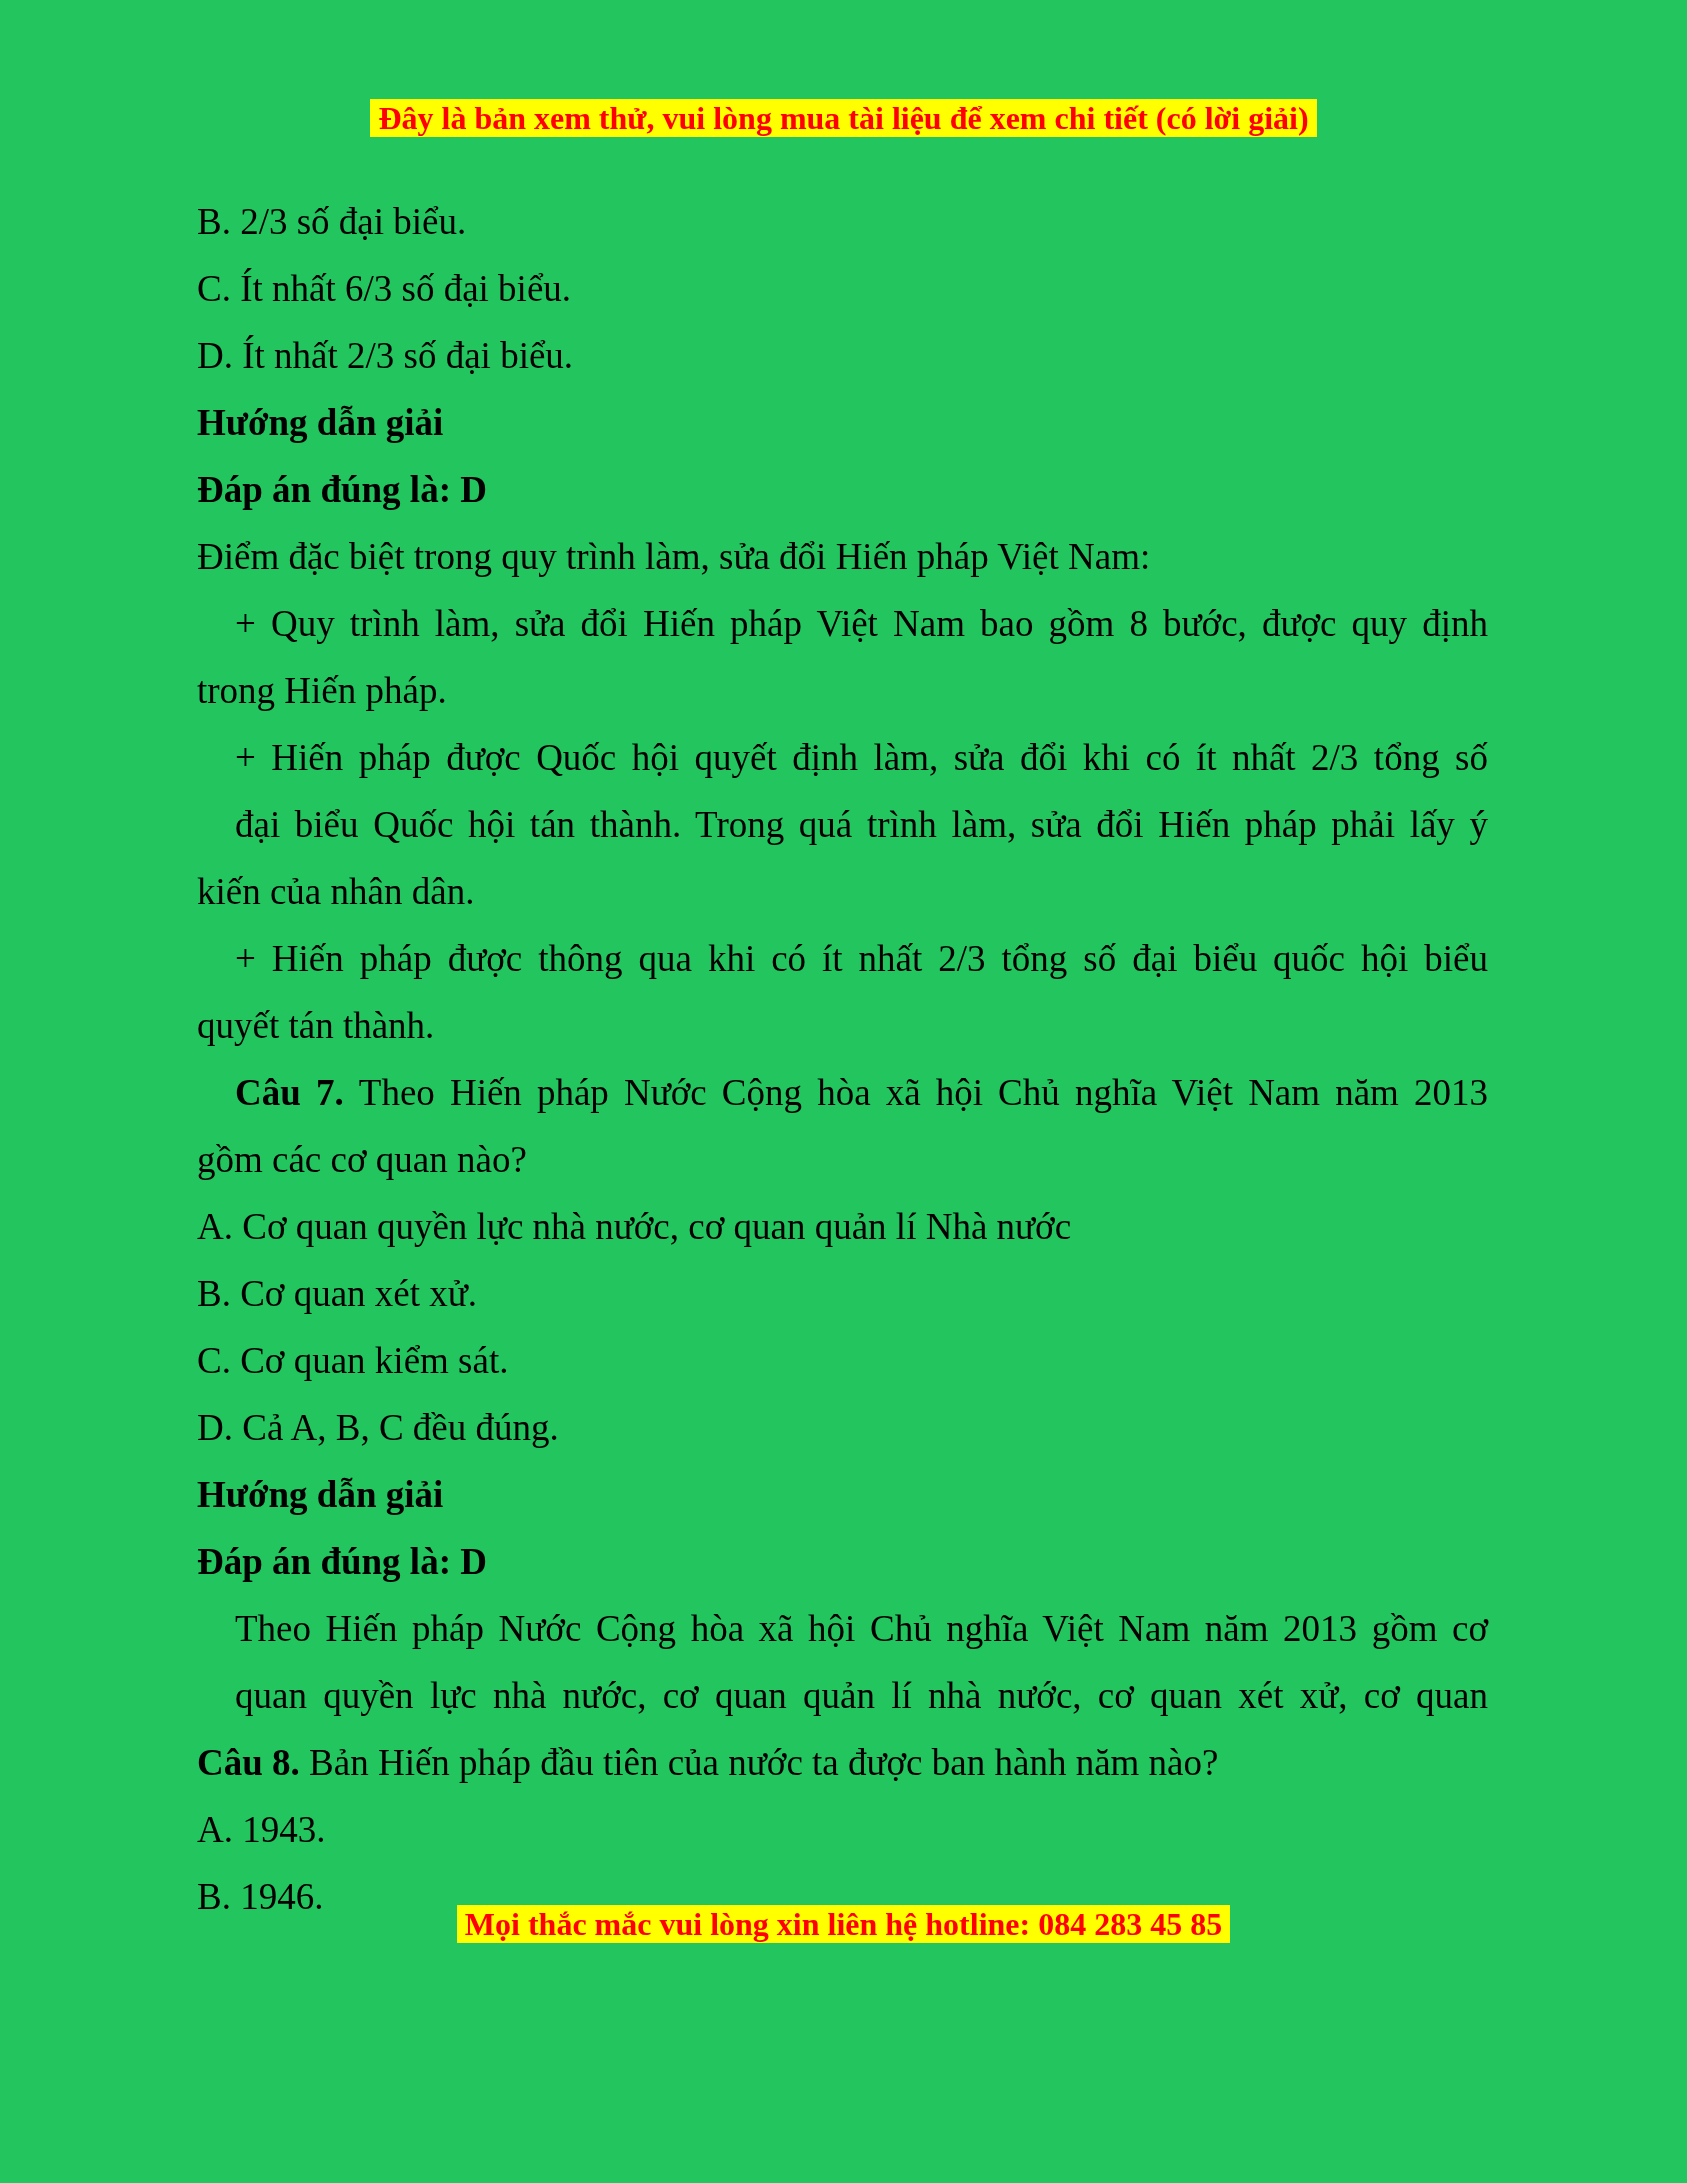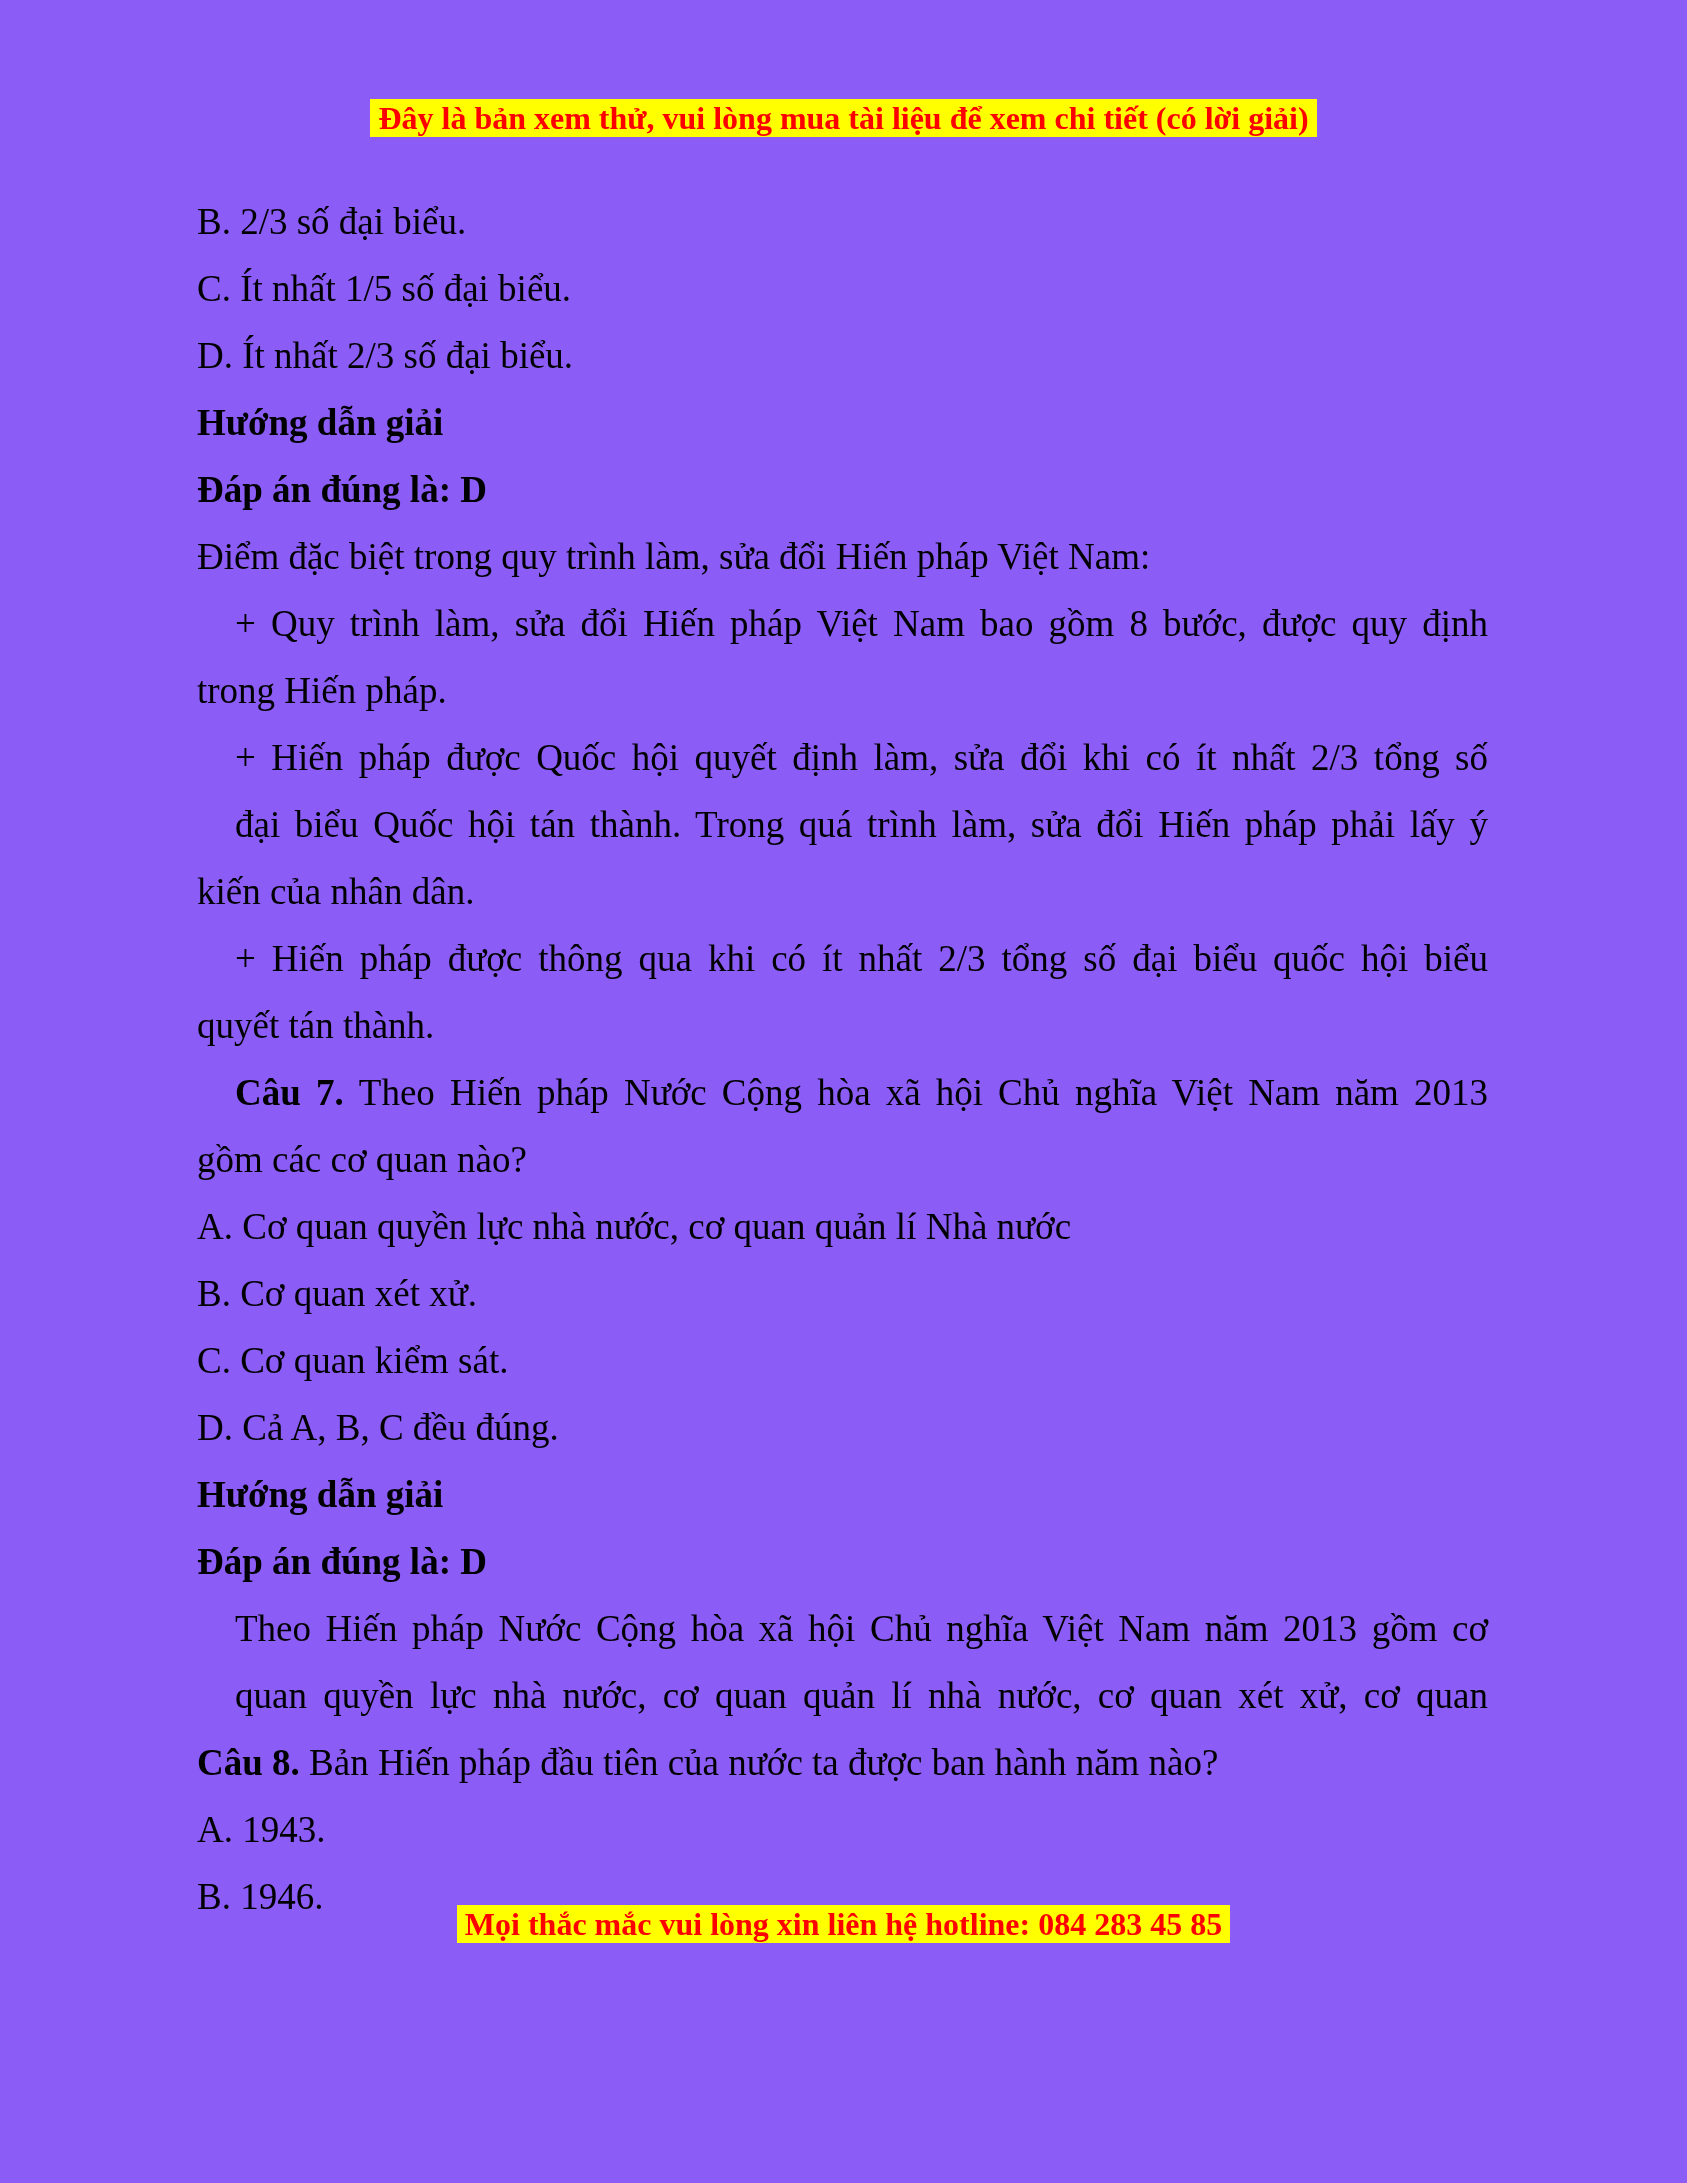--- a/index.html
+++ b/index.html
@@ -1,20 +1,20 @@
 <!DOCTYPE html>
 <html style="font-size:10.6px"><head>
 <meta charset="utf-8">
 <style>
   html, body { margin: 0; padding: 0; background: #888; }
   .page {
     position: relative;
     width: 1687px;
     height: 2183px;
-    background: #8b5cf6;
+    background: #22c55e;
     font-family: "Liberation Serif", "DejaVu Serif", serif;
     overflow: hidden;
   }
   .notice {
     position: absolute;
     left: 0;
     width: 1687px;
     text-align: center;
   }
   .notice-top { top: 99px; }
@@ -54,21 +54,21 @@
 <body>
 
 <div class="page">
 
   <div class="notice notice-top">
     <span class="hl">Đây là bản xem thử, vui lòng mua tài liệu để xem chi tiết (có lời giải)</span>
   </div>
 
   <div class="doc-body">
       <div class="line"><span>B. 2/3 số đại biểu.</span></div>
-      <div class="line"><span>C. Ít nhất 1/5 số đại biểu.</span></div>
+      <div class="line"><span>C. Ít nhất 6/3 số đại biểu.</span></div>
       <div class="line"><span>D. Ít nhất 2/3 số đại biểu.</span></div>
       <div class="line"><span class="bold">Hướng dẫn giải</span></div>
       <div class="line"><span class="bold">Đáp án đúng là: D</span></div>
       <div class="line"><span>Điểm đặc biệt trong quy trình làm, sửa đổi Hiến pháp Việt Nam:</span></div>
       <div class="line jf"><span>+ Quy trình làm, sửa đổi Hiến pháp Việt Nam bao gồm 8 bước, được quy định</span></div>
       <div class="line"><span>trong Hiến pháp.</span></div>
       <div class="line jf"><span>+ Hiến pháp được Quốc hội quyết định làm, sửa đổi khi có ít nhất 2/3 tổng số</span></div>
       <div class="line jf"><span>đại biểu Quốc hội tán thành. Trong quá trình làm, sửa đổi Hiến pháp phải lấy ý</span></div>
       <div class="line"><span>kiến của nhân dân.</span></div>
       <div class="line jf"><span>+ Hiến pháp được thông qua khi có ít nhất 2/3 tổng số đại biểu quốc hội biểu</span></div>

